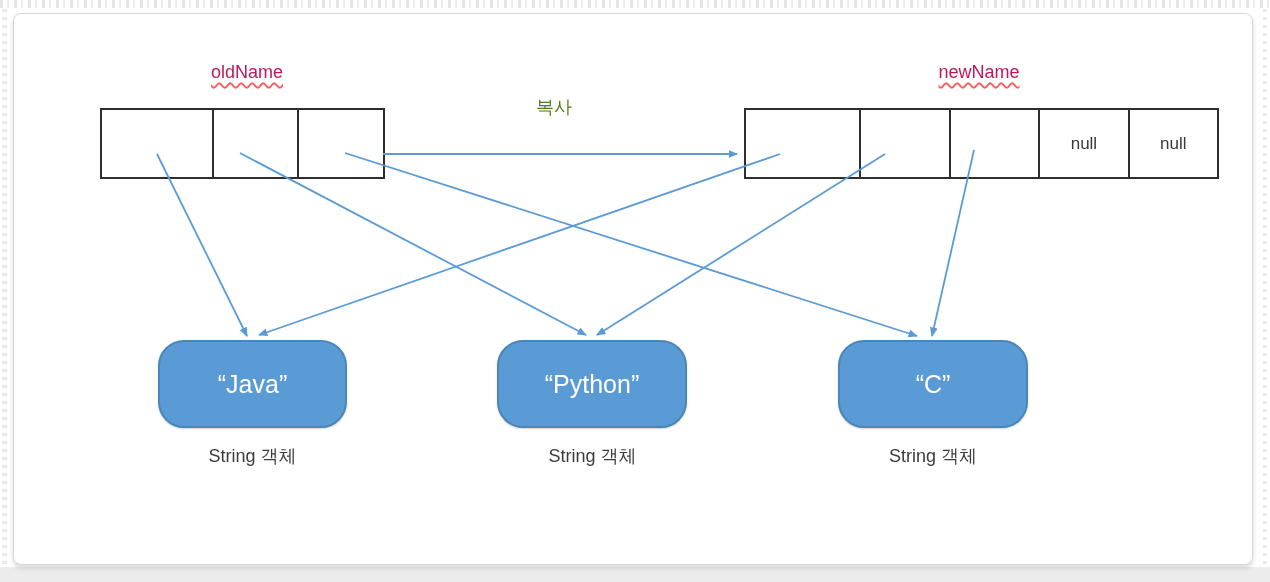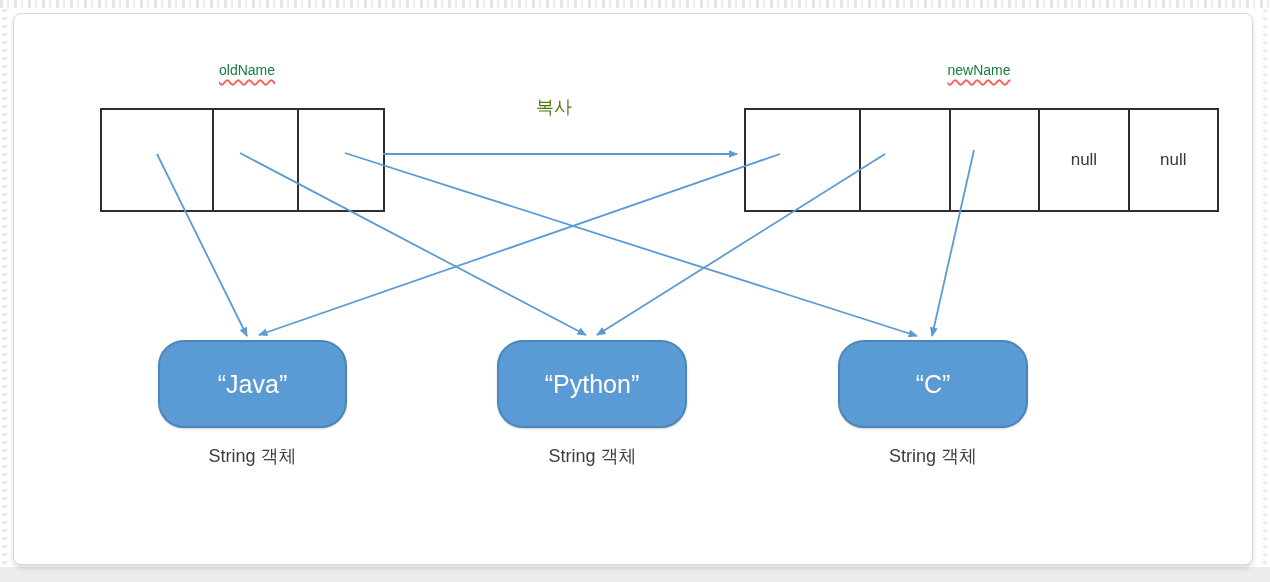--- a/index.html
+++ b/index.html
@@ -41,34 +41,34 @@
   }
   .card{
     position:absolute;left:13px;top:13px;width:1240px;height:552px;
     background:#ffffff;
     border:1px solid #d8d8d8;
     border-radius:8px;
     box-shadow:0 3px 5px rgba(0,0,0,.14);
   }
   .var-label{
     position:absolute;
-    font-size:14px;
-    color:#15803d;
+    font-size:18px;
+    color:#be185d;
     text-align:center;
     text-decoration-line:underline;
     text-decoration-style:wavy;
     text-decoration-color:var(--squiggle);
     text-decoration-thickness:2px;
     text-underline-offset:4px;
     white-space:nowrap;
   }
   #old-label{left:197px;top:62px;width:100px;}
   #new-label{left:929px;top:62px;width:100px;}
   .mem-array{
-    position:absolute;top:108px;height:104px;
+    position:absolute;top:108px;height:71px;
     display:flex;
     border:2px solid var(--array-border);
     background:#fff;
     padding-left:26px;
   }
   #old-array{left:100px;width:285px;}
   #new-array{left:744px;width:475px;}
   .cell{
     flex:1 1 0;
     border-left:2px solid var(--array-border);

